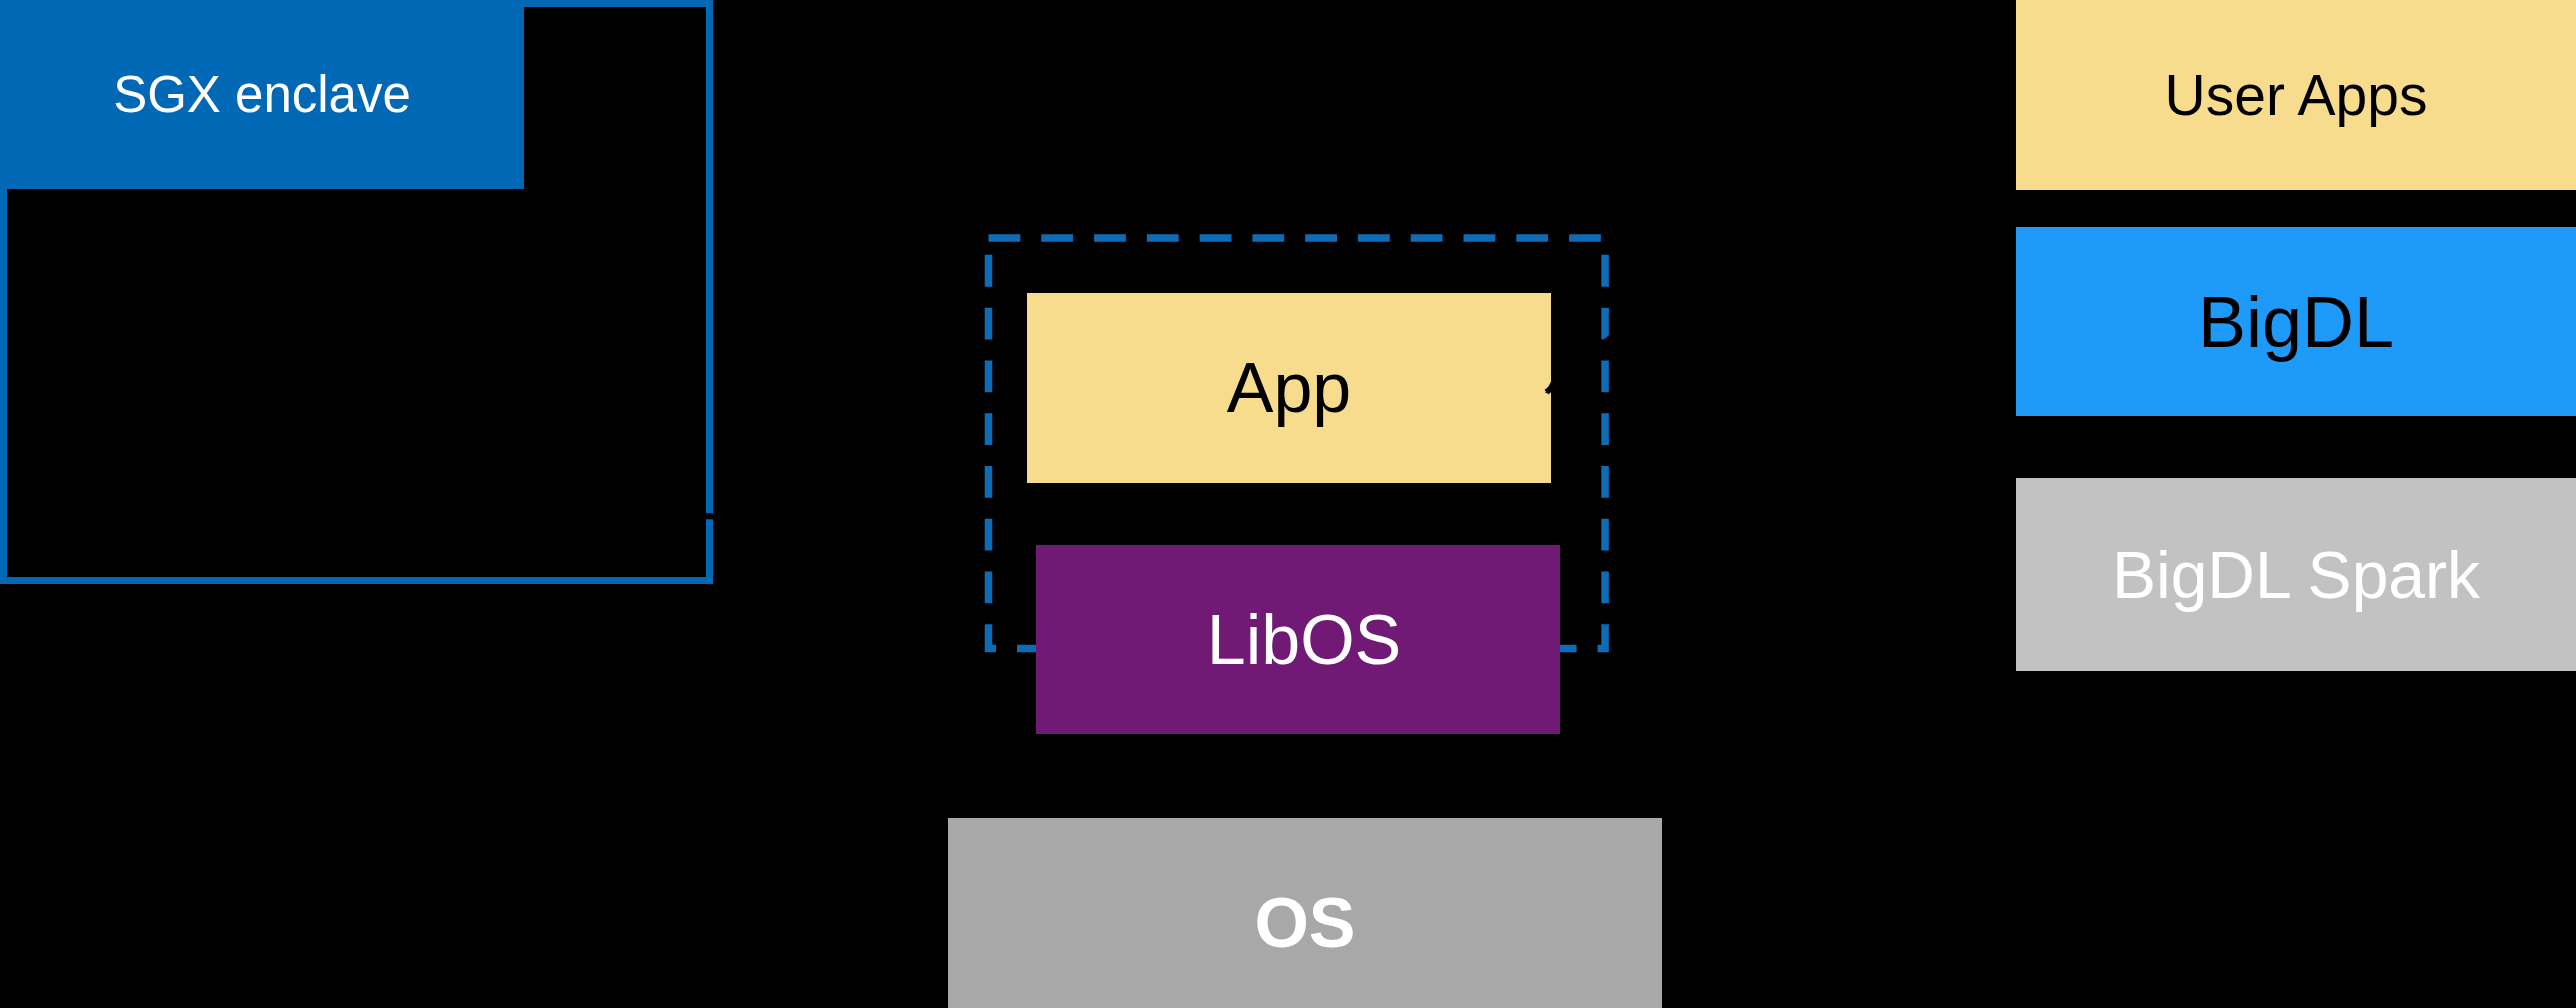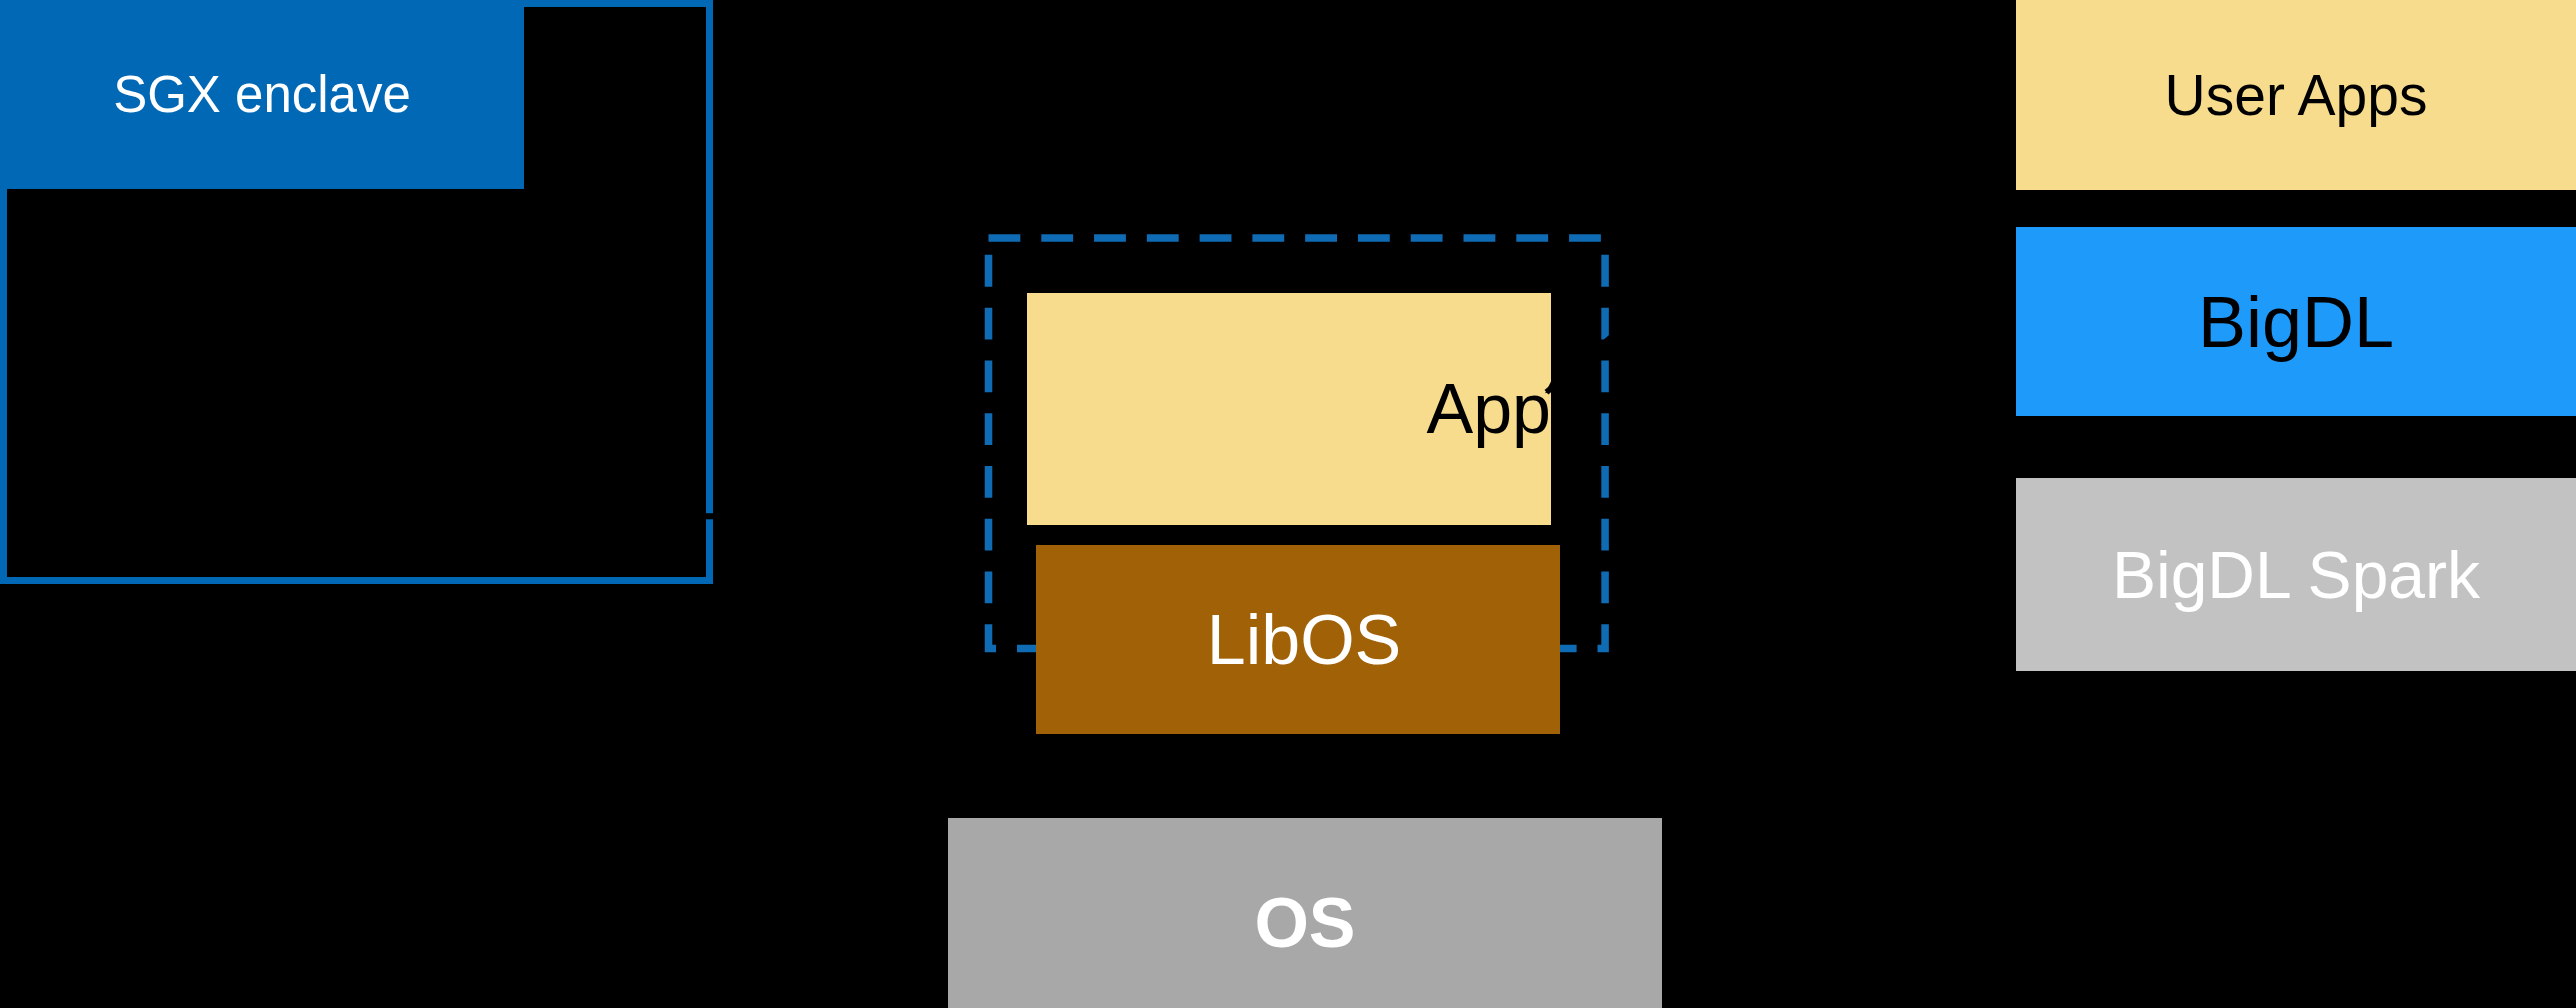--- a/index.html
+++ b/index.html
@@ -46,29 +46,28 @@
 
   
   .outer-box {
     left: 1127; top: 230; width: 713px; height: 584px;
     border: 7.5px solid #0068B5;
     background: transparent;
     z-index: 2;
   }
   .dashed-layer { z-index: 3; }
   .app-box {
-    left: 1027px; top: 293px; width: 524px; height: 232px;
+    left: 1027px; top: 293px; width: 524px; height: 190px;
     background: #F8DC8E;
     z-index: 4;
-    justify-content: flex-end;
   }
   .app-box .label { color: #000000; font-size: 70px; }
   .libos-box {
     left: 1036px; top: 545px; width: 524px; height: 189px;
-    background: #a16207;
+    background: #701a75;
     z-index: 4;
     padding-left: 12px;
   }
   .libos-box .label { color: #FFFFFF; font-size: 70px; }
   .os-box {
     left: 948px; top: 818px; width: 714px; height: 209px;
     background: #A8A8A8;
     z-index: 3;
   }
   .os-box .label { color: #FFFFFF; font-size: 70px; font-weight: bold; }

